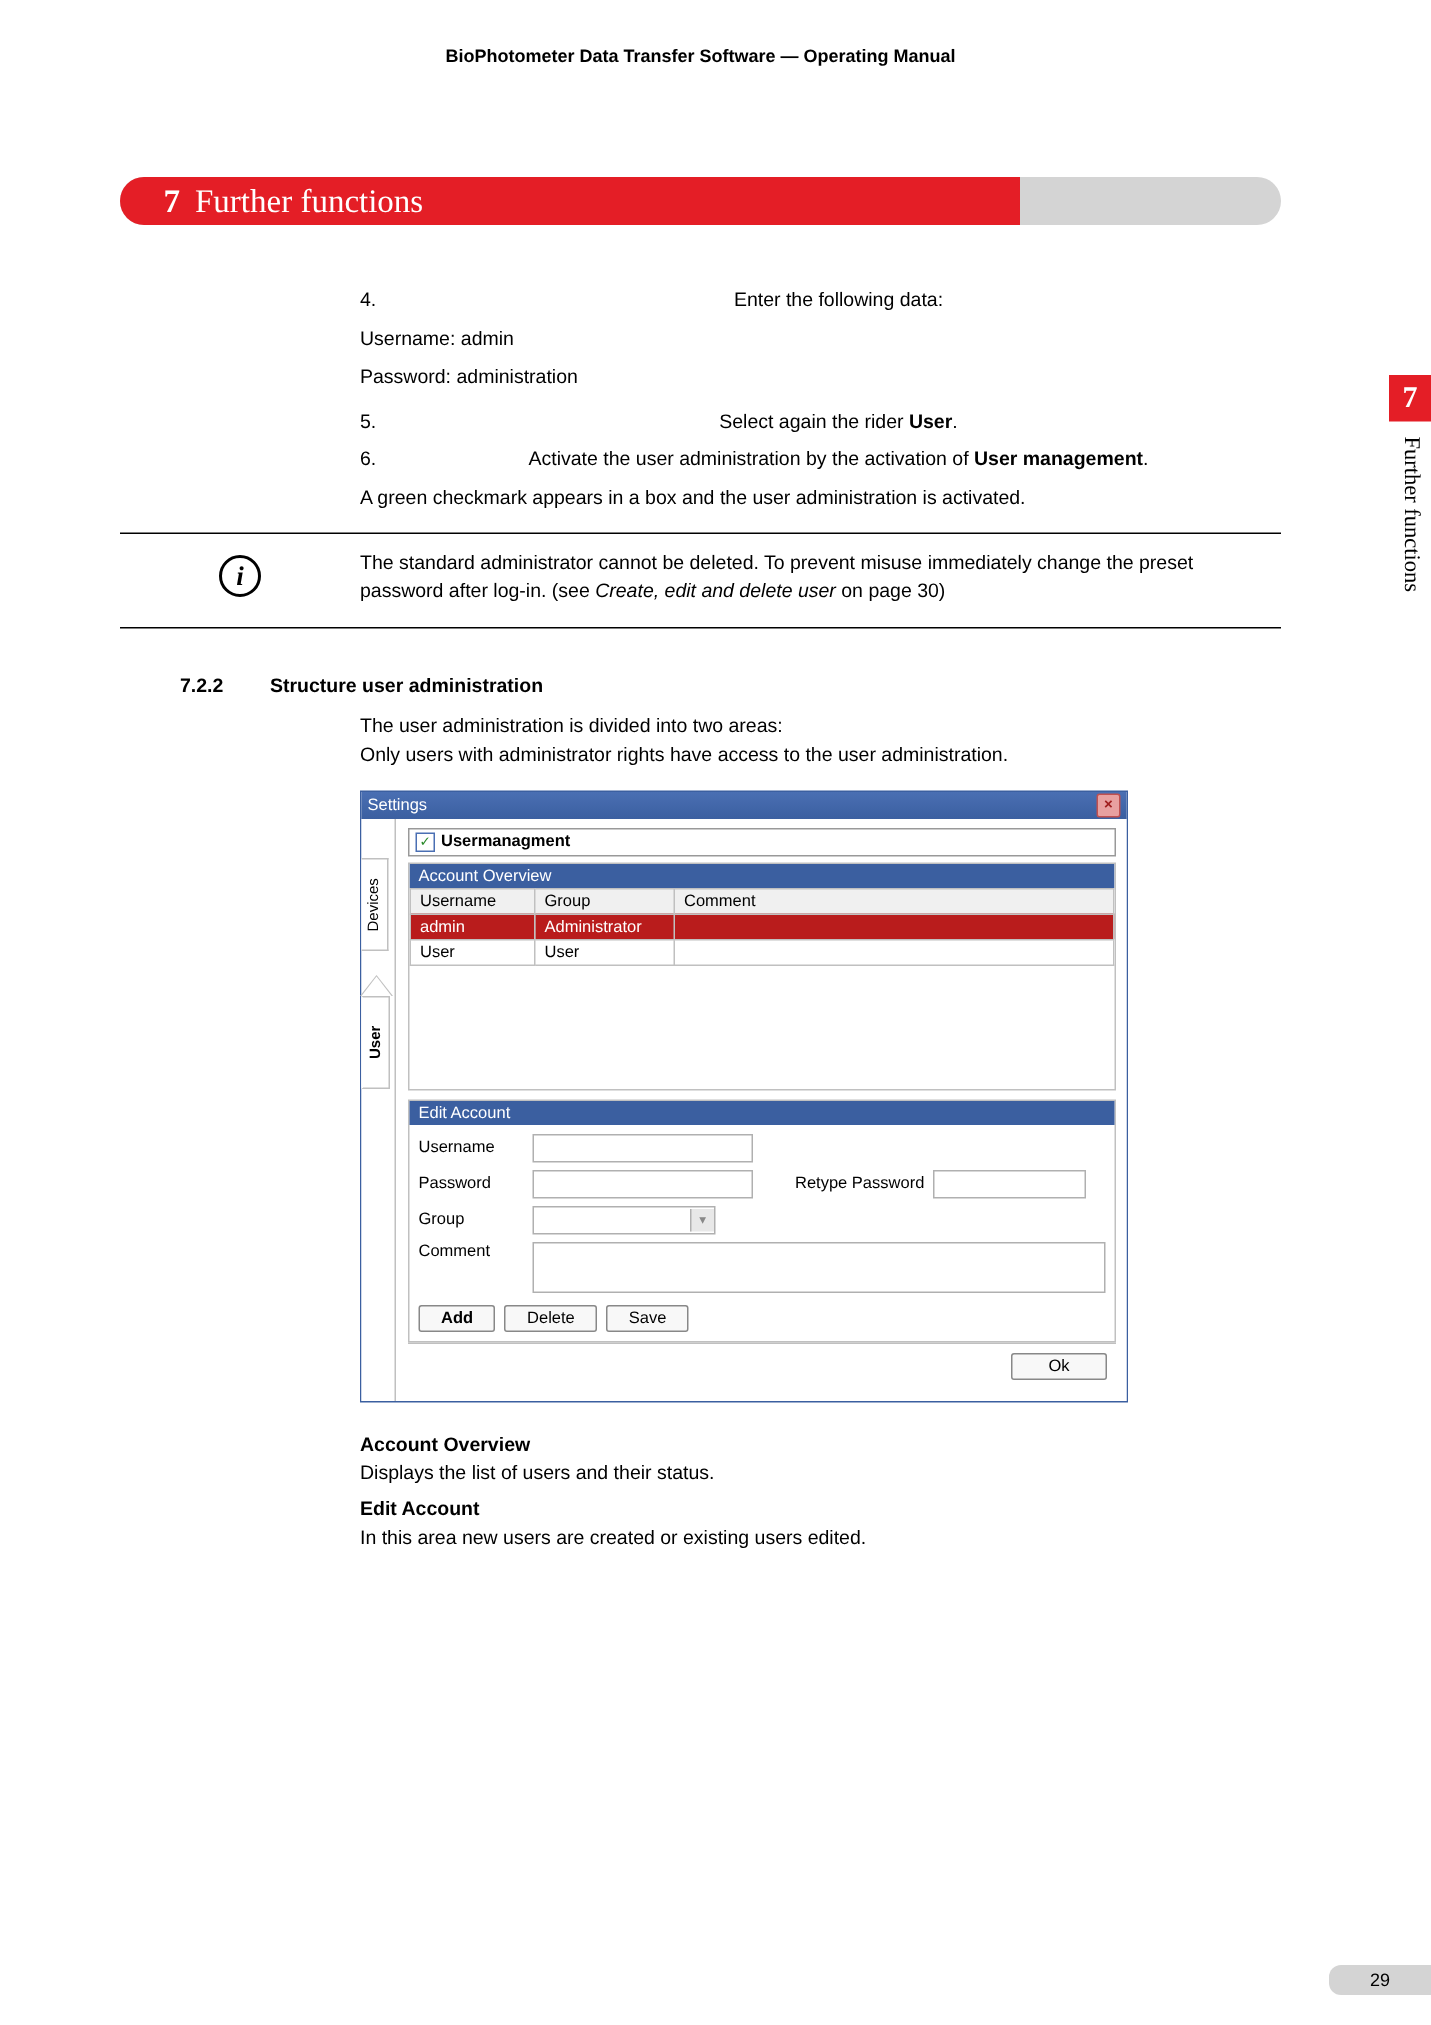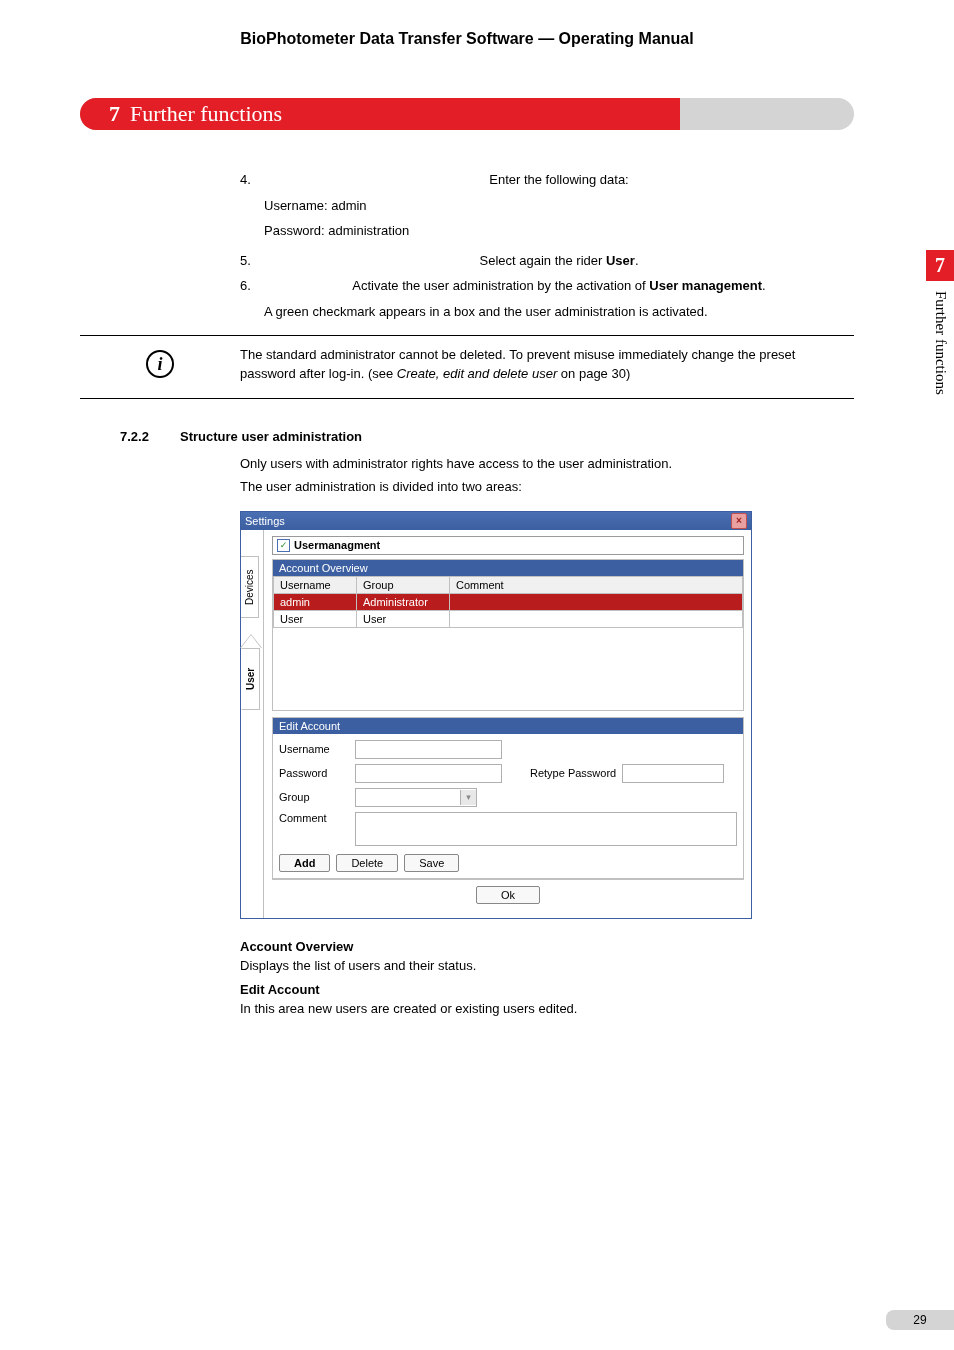--- a/index.html
+++ b/index.html
@@ -13,23 +13,23 @@
   }
   .page {
     position: relative;
     width: 954px;
     height: 1350px;
     box-sizing: border-box;
     padding: 30px 100px 30px 80px;
   }
   .running-header {
     text-align: center;
-    font-size: 16px;
-    font-weight: bold;
-    margin-bottom: 50px;
+    font-size: 12px;
+    font-weight: bold;
+    margin-bottom: 74px;
   }
   .chapter-banner {
     background: #d4d4d4;
     border-radius: 16px;
     height: 32px;
     position: relative;
     margin-bottom: 40px;
   }
   .chapter-red {
     position: absolute;
@@ -66,21 +66,21 @@
   ol.steps li {
     display: flex;
     margin-bottom: 6px;
     line-height: 1.5;
   }
   ol.steps li .num {
     width: 24px;
     flex-shrink: 0;
   }
   ol.steps li .txt { flex: 1; text-align: center; }
-  .sub { margin-left: 24px; margin-top:2px; margin-bottom:6px; line-height:1.5; }
+  .sub { margin-top:2px; margin-bottom:6px; line-height:1.5; }
   hr.sep { border: none; border-top: 1px solid #000; margin: 14px 0 10px 0; }
   .info-row {
     display: flex;
     align-items: flex-start;
   }
   .info-icon-cell {
     width: 160px;
     flex-shrink: 0;
     display:flex;
     justify-content:center;
@@ -284,21 +284,21 @@
     font-size: 11px;
     border-radius: 2px;
     display:inline-block;
   }
   .ss-btn.primary{ font-weight:bold;}
   .ss-btn-row { display:flex; gap:6px; margin-top:8px;}
   .ss-footer {
     border-top: 1px solid #c0c0c0;
     padding: 6px;
     display:flex;
-    justify-content:center;
+    justify-content:flex-end;
   }
 
   .thumb-tab {
     position: absolute;
     right: 0;
     top: 250px;
     width: 28px;
   }
   .thumb-tab .tnum {
     background: #e41e26;
@@ -381,22 +381,22 @@
     </div>
   </div>
   <hr class="sep">
 
   <div class="section-row">
     <span class="secnum section-number">7.2.2</span>
     <span class="sectitle">Structure user administration</span>
   </div>
 
   <div class="body-col">
+    <div style="line-height:1.5">The user administration is divided into two areas:</div>
     <div style="line-height:1.5;margin-bottom:4px">Only users with administrator rights have access to the user administration.</div>
-    <div style="line-height:1.5">The user administration is divided into two areas:</div>
   </div>
 
   <div class="screenshot">
     <div class="ss-titlebar">
       <span>Settings</span>
       <div class="ss-close">×</div>
     </div>
     <div class="ss-body">
       <div class="ss-tabs">
         <div class="ss-tab ss-tab-dev">Devices</div>

